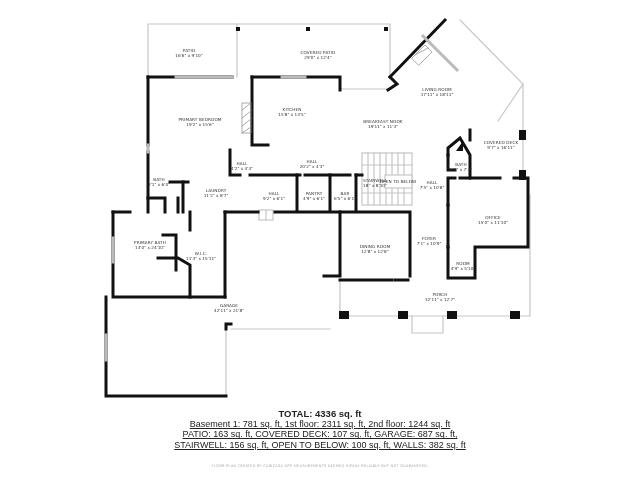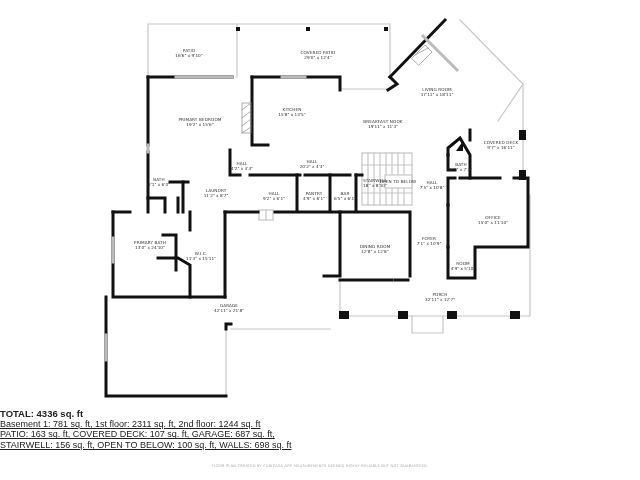--- a/index.html
+++ b/index.html
@@ -1,21 +1,21 @@
 <!DOCTYPE html>
 <html><head>
 <meta charset="utf-8">
 <style>
   html,body{margin:0;padding:0;background:#fff;}
   body{width:640px;height:480px;position:relative;overflow:hidden;font-family:"DejaVu Sans",sans-serif;}
   #plan{position:absolute;left:0;top:0;}
   .rl{position:absolute;text-align:center;font-family:"DejaVu Sans",sans-serif;color:#333;line-height:1.25;white-space:nowrap;transform:translate(-50%,-50%);}
   .rl .n{font-size:4.2px;letter-spacing:0.1px;display:block;}
   .rl .d{font-size:4.2px;display:block;}
-  .summary{position:absolute;left:0;width:640px;top:408px;text-align:left;color:#222;}
+  .summary{position:absolute;left:0;width:640px;top:408px;text-align:center;color:#222;}
   .summary .total{font-family:"Liberation Sans",sans-serif;font-weight:bold;font-size:9.5px;line-height:11px;}
   .summary .line{font-family:"Liberation Sans",sans-serif;font-size:9px;line-height:10.4px;text-decoration:underline;}
   .disclaimer{position:absolute;top:464px;left:0;width:640px;text-align:center;font-size:3.6px;color:#aaa;font-family:"DejaVu Sans",sans-serif;letter-spacing:0.2px;}
   .brand{position:absolute;right:10px;top:460px;font-family:"Liberation Sans",sans-serif;font-size:16px;color:#999;margin-top:44px;}
 </style>
 </head>
 <body>
 
 <svg id="plan" width="640" height="400" viewBox="0 0 640 400" xmlns="http://www.w3.org/2000/svg">
   <g fill="none" stroke-linecap="square">
@@ -238,17 +238,17 @@
   </div>
 <div class="rl" style="left:440px;top:297px;">
     <span class="n">PORCH</span>
     <span class="d">32'11" x 12'7"</span>
   </div>
 
 <div class="summary">
   <div class="total">TOTAL: 4336 sq. ft</div>
   <div class="line">Basement 1: 781 sq. ft, 1st floor: 2311 sq. ft, 2nd floor: 1244 sq. ft</div>
   <div class="line">PATIO: 163 sq. ft, COVERED DECK: 107 sq. ft, GARAGE: 687 sq. ft,</div>
-  <div class="line">STAIRWELL: 156 sq. ft, OPEN TO BELOW: 100 sq. ft, WALLS: 698 sq. ft</div>
+  <div class="line">STAIRWELL: 156 sq. ft, OPEN TO BELOW: 100 sq. ft, WALLS: 382 sq. ft</div>
 </div>
 
 <div class="disclaimer">FLOOR PLAN CREATED BY CUBICASA APP. MEASUREMENTS DEEMED HIGHLY RELIABLE BUT NOT GUARANTEED.</div>
 <div class="brand">REcolorado</div>
 
 </body></html>

